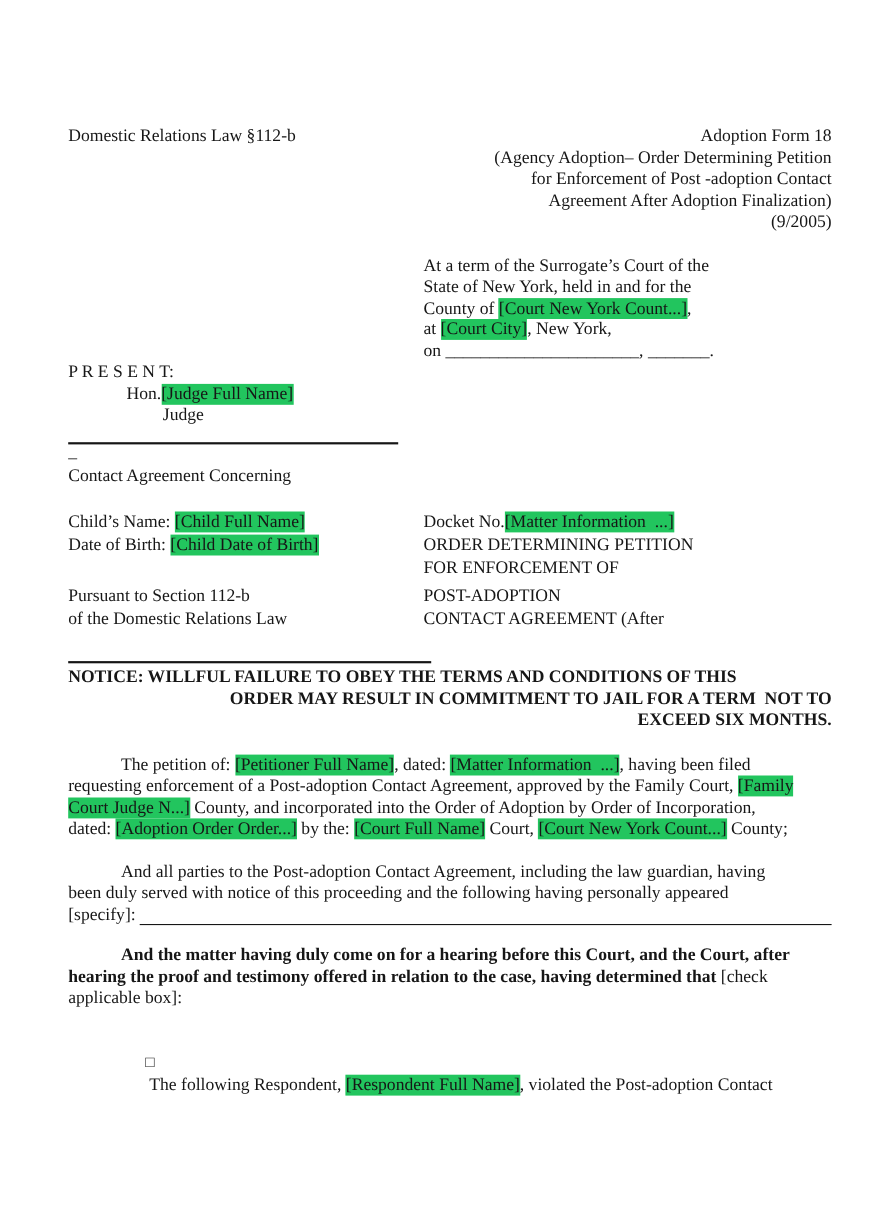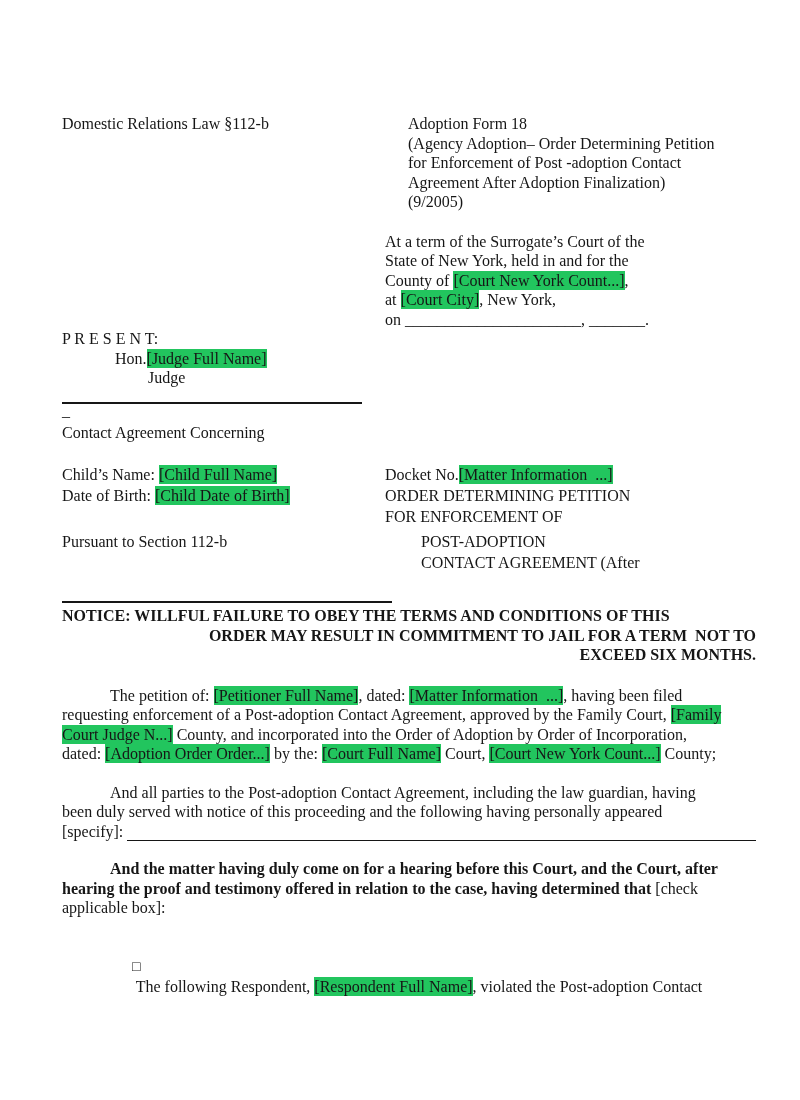--- a/index.html
+++ b/index.html
@@ -18,21 +18,21 @@
     left: 62px;
     top: 114px;
     width: 694px;
   }
   .line {
     line-height: 19.5px;
     white-space: pre;
   }
   .b { font-weight: bold; }
   .hl { background: #22c55e; padding: 1px 0; }
-  .center { text-align: left; }
+  .center { text-align: right; }
 
   .header-row { display: flex; justify-content: space-between; }
   .header-left { width: 310px; }
   .header-right { width: 348px; text-align: center; }
 
   .term-block { margin-left: 323px; margin-top: 20px; }
 
   .present-block { margin-top: 0; }
   .pad-hon { padding-left: 53px; }
   .pad-judge { padding-left: 86px; }
@@ -42,21 +42,21 @@
     border-bottom: 2px solid #161616;
     height: 0;
     margin-top: 14px;
   }
   .tight { line-height: 13px; }
   .caption-lines { margin-top: 6px; }
 
   .matter-row { display: flex; }
   .matter-row .line { line-height: 21px; }
   .row-a { margin-top: 22px; }
-  .row-b { margin-top: 4px; gap: 36px; }
+  .row-b { margin-top: 4px; }
   .col-left { width: 323px; flex: none; }
   .col-right { flex: 1; }
 
   .notice-rule {
     width: 330px;
     border-bottom: 2px solid #161616;
     height: 0;
     margin-top: 28px;
   }
   .notice { margin-top: 3px; }
@@ -125,20 +125,21 @@
       <div class="col-right">
         <div class="line"><span>Docket No.</span><span class="hl">[Matter Information  ...]</span></div>
         <div class="line">ORDER DETERMINING PETITION</div>
         <div class="line">FOR ENFORCEMENT OF</div>
       </div>
     </div>
 
     <div class="matter-row row-b">
       <div class="col-left">
         <div class="line">Pursuant to Section 112-b</div>
+        <div class="line">of the Domestic Relations Law</div>
       </div>
       <div class="col-right">
         <div class="line">POST-ADOPTION</div>
         <div class="line">CONTACT AGREEMENT (After</div>
       </div>
     </div>
 
     <div class="notice-rule"></div>
     <div class="notice">
       <div class="line b">NOTICE: WILLFUL FAILURE TO OBEY THE TERMS AND CONDITIONS OF THIS</div>

